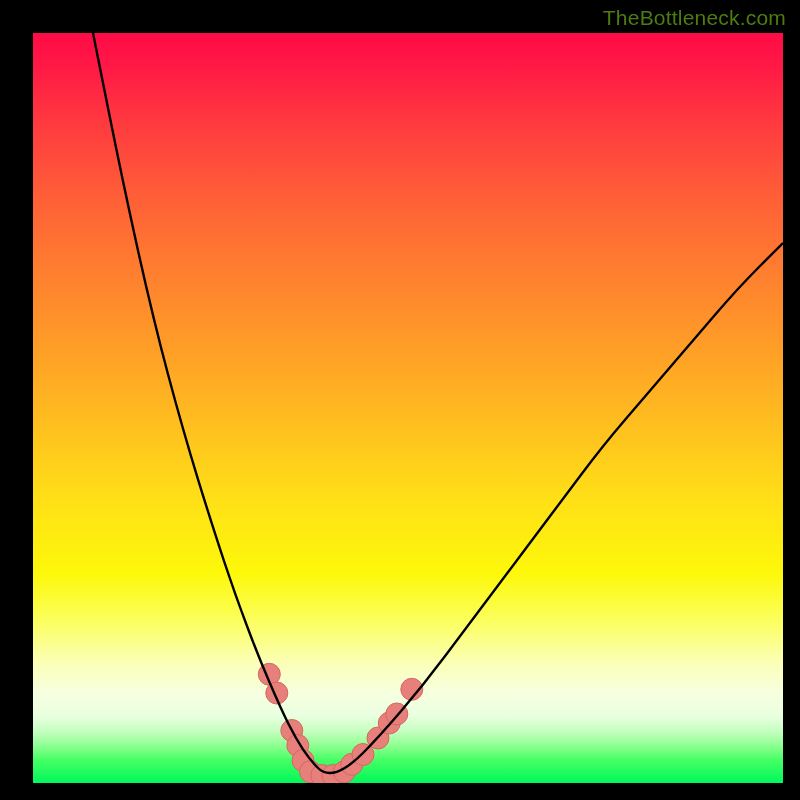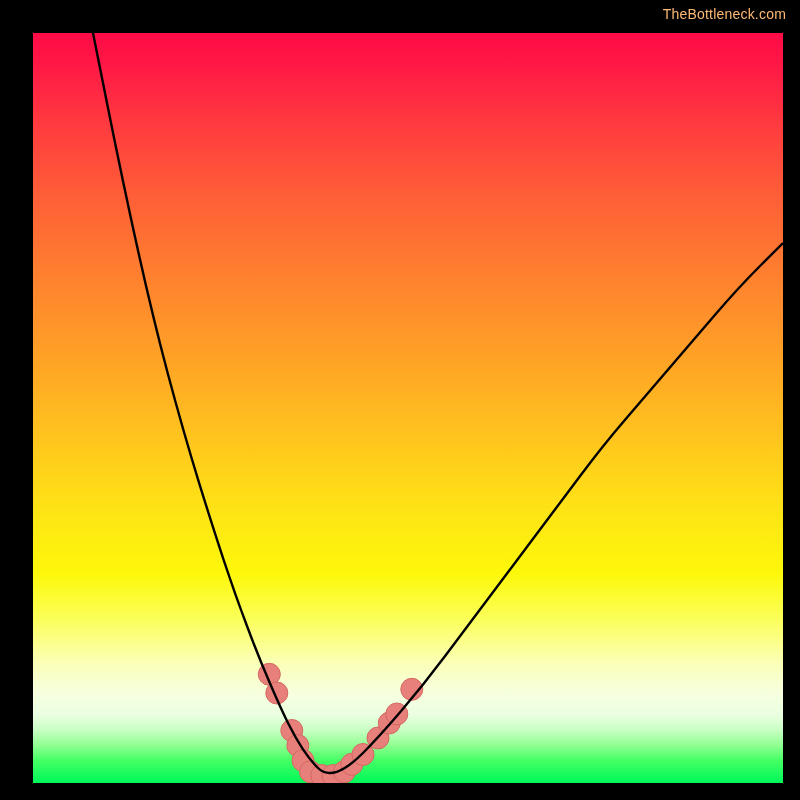--- a/index.html
+++ b/index.html
@@ -58,22 +58,22 @@
     position: absolute;
     left: 0;
     top: 0;
     width: 750px;
     height: 750px;
   }
   .watermark {
     position: absolute;
     top: 6px;
     right: 14px;
-    color: #fdba74;
-    font-size: 14px;
+    color: #4d7c0f;
+    font-size: 21px;
     letter-spacing: 0.2px;
     font-weight: 400;
   }
 </style>
 </head>
 <body>
 
 <div class="frame">
   <div class="plot-area">
     <div class="gradient-bg"></div>

